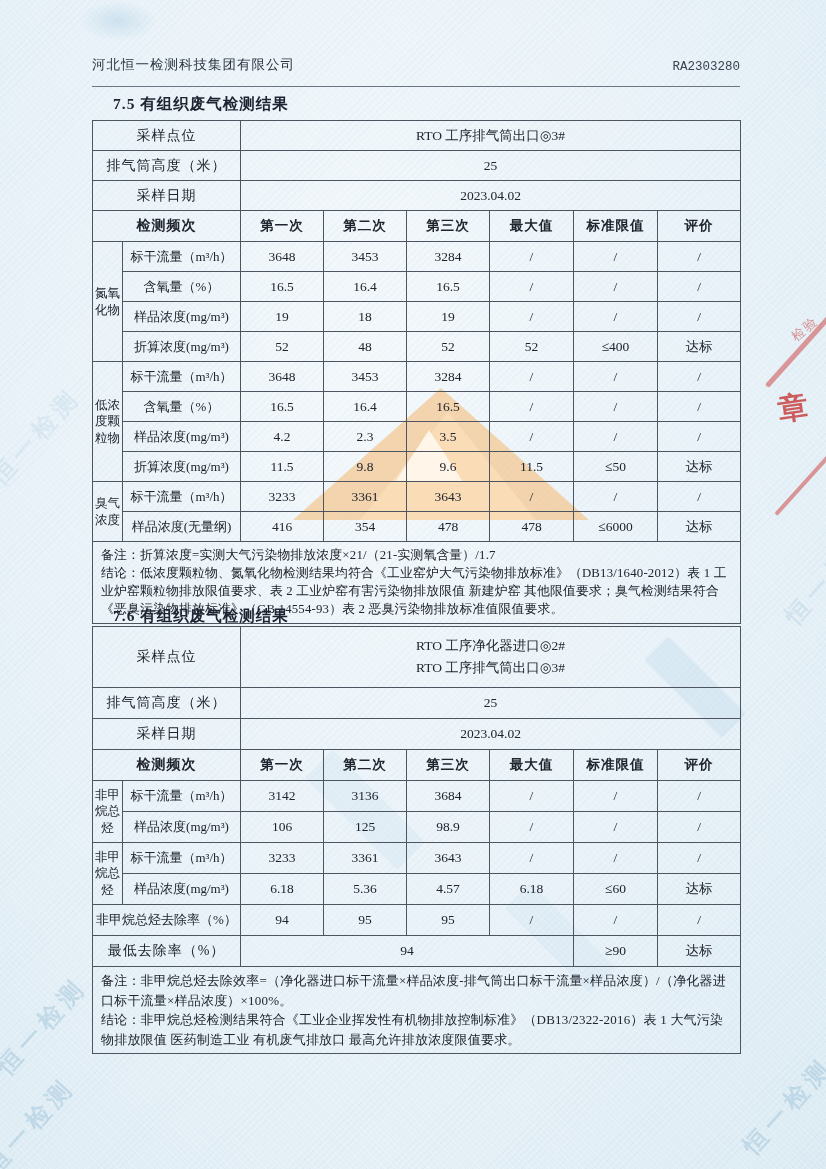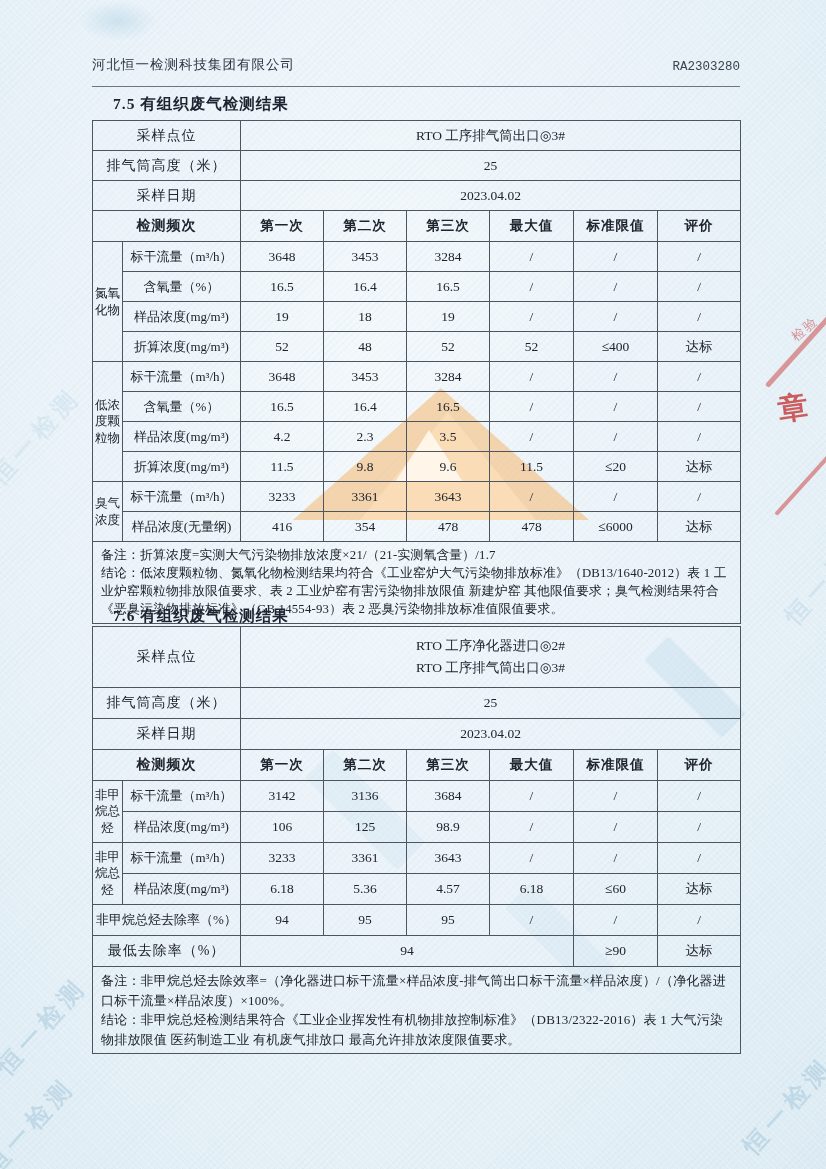--- a/index.html
+++ b/index.html
@@ -189,21 +189,21 @@
       <td>/</td>
       <td>/</td>
       <td>/</td>
     </tr>
     <tr class="r-data">
       <td class="prm">折算浓度(mg/m³)</td>
       <td>11.5</td>
       <td>9.8</td>
       <td>9.6</td>
       <td>11.5</td>
-      <td>≤20</td>
+      <td>≤50</td>
       <td>达标</td>
     </tr>
     <tr class="r-data">
       <td class="grp" rowspan="2">臭气浓度</td>
       <td class="prm">标干流量（m³/h）</td>
       <td>3233</td>
       <td>3361</td>
       <td>3643</td>
       <td>/</td>
       <td>/</td>

